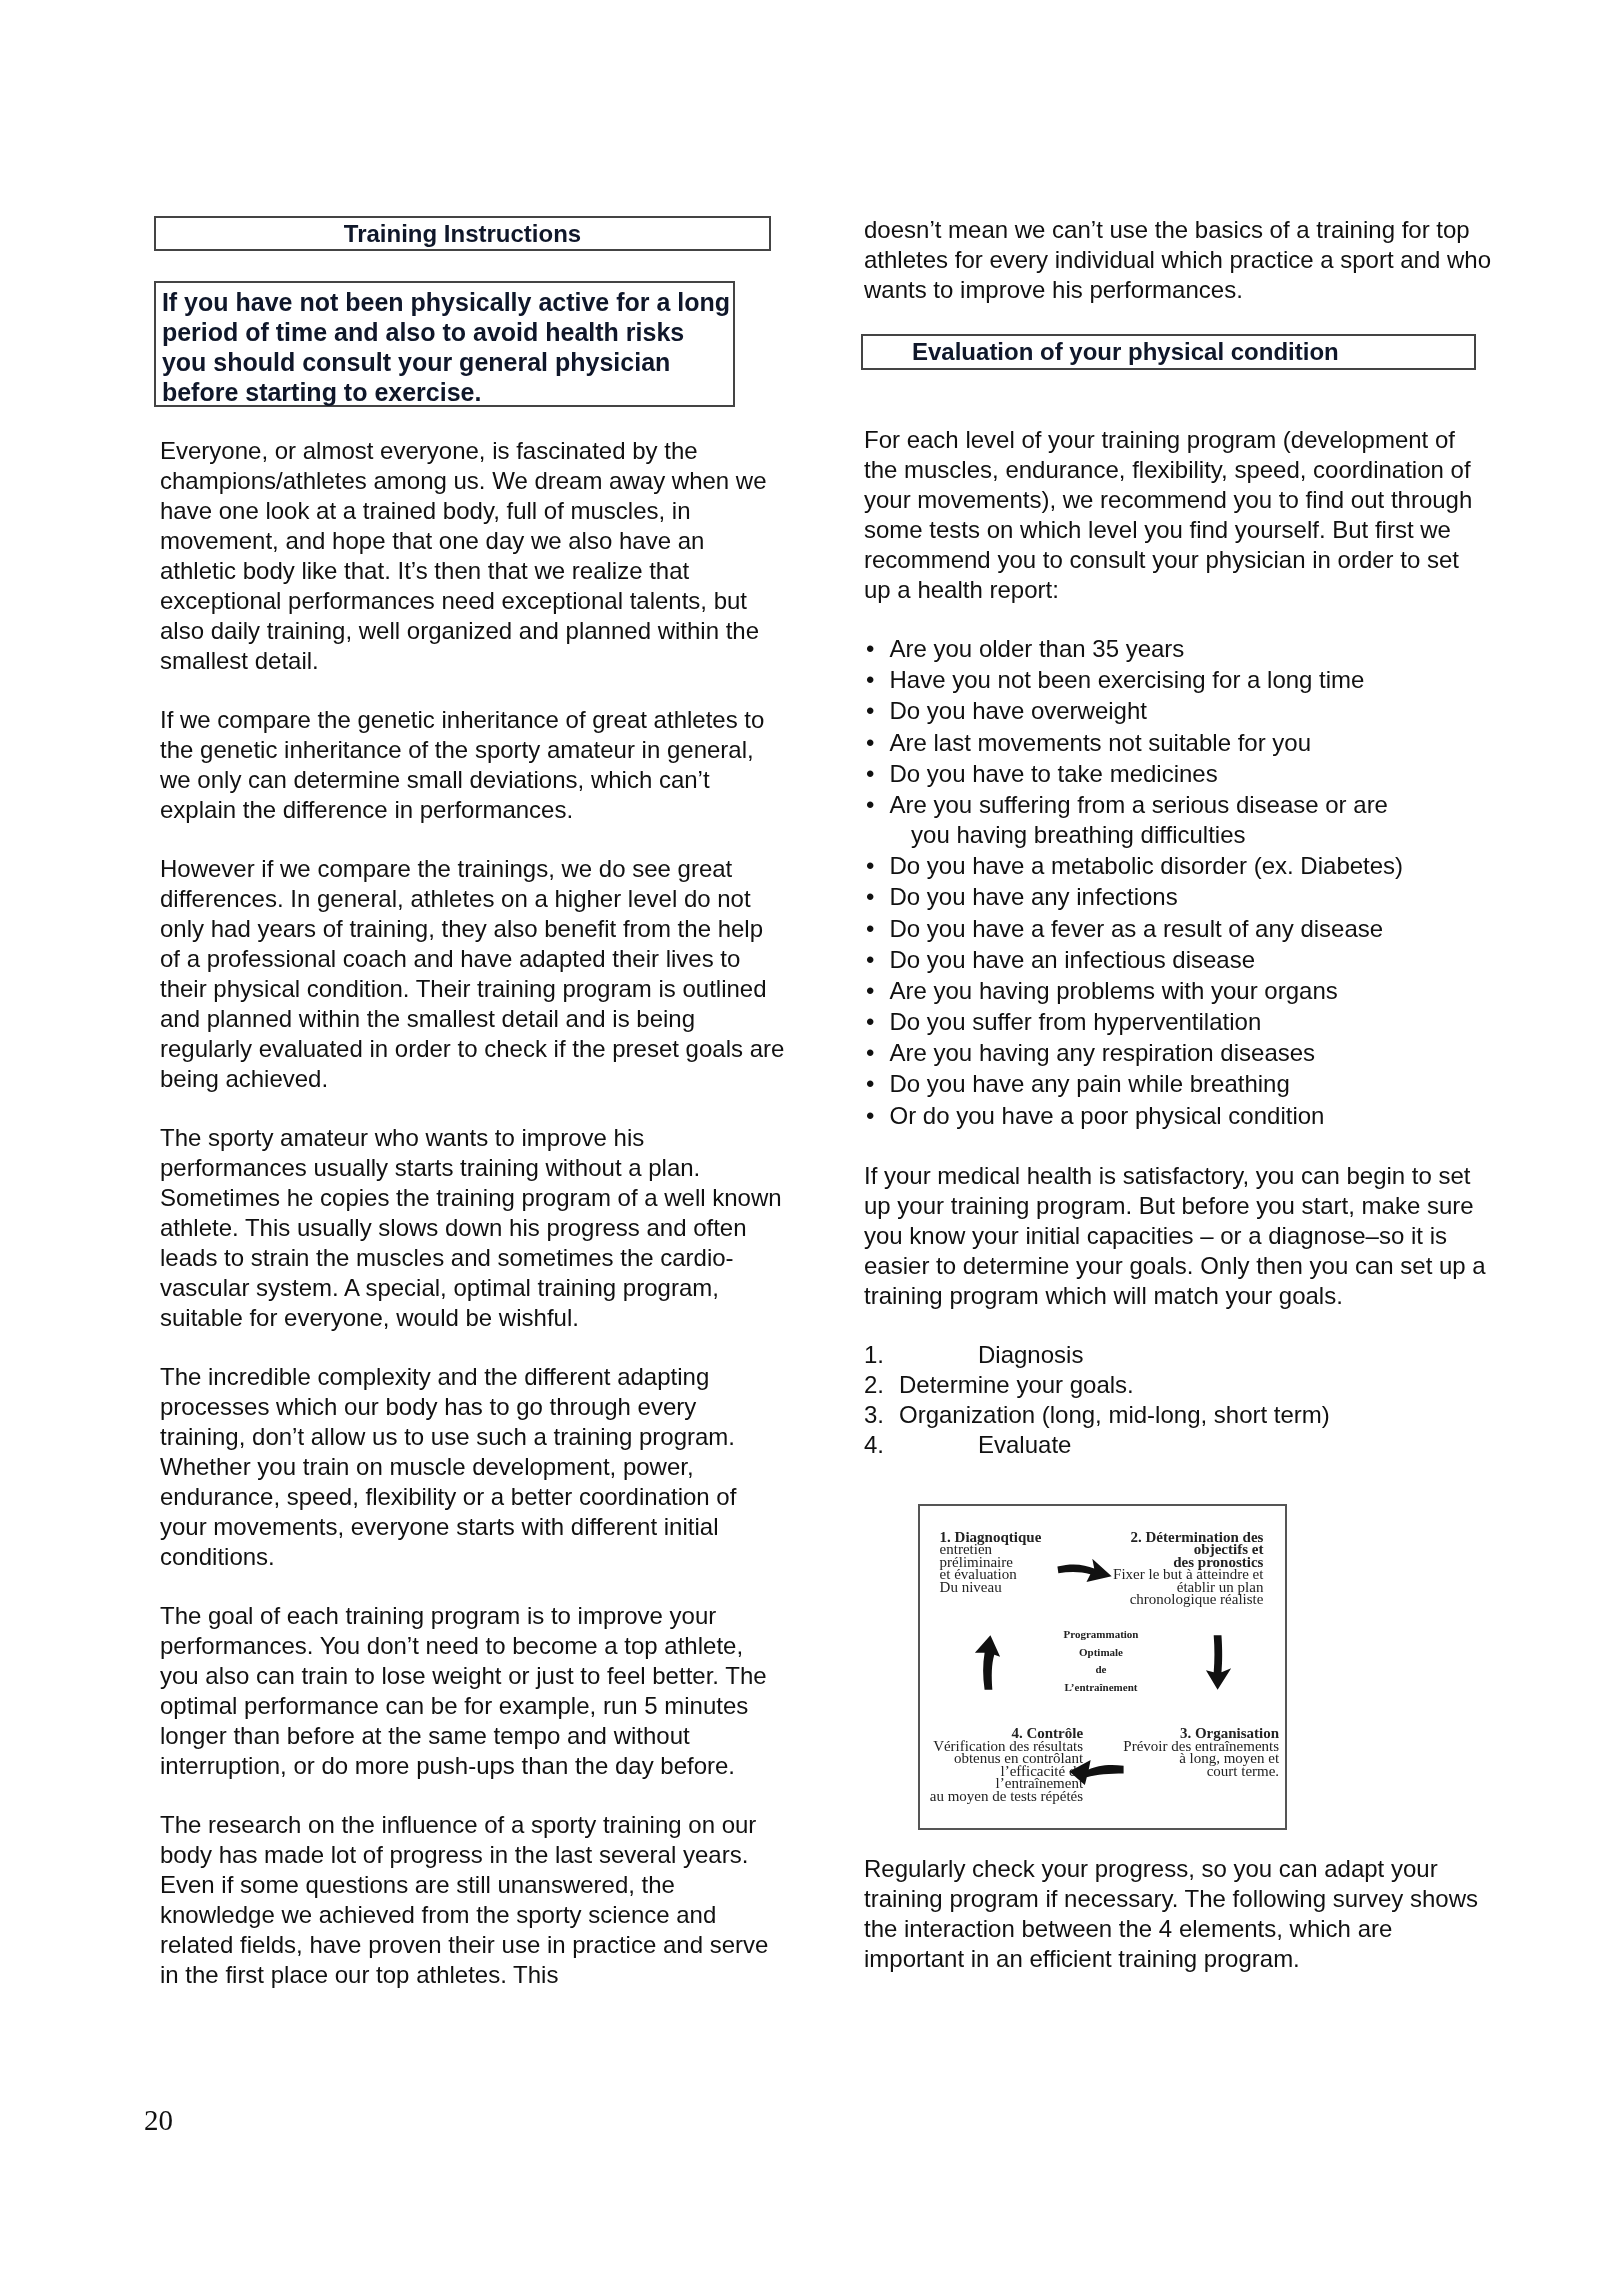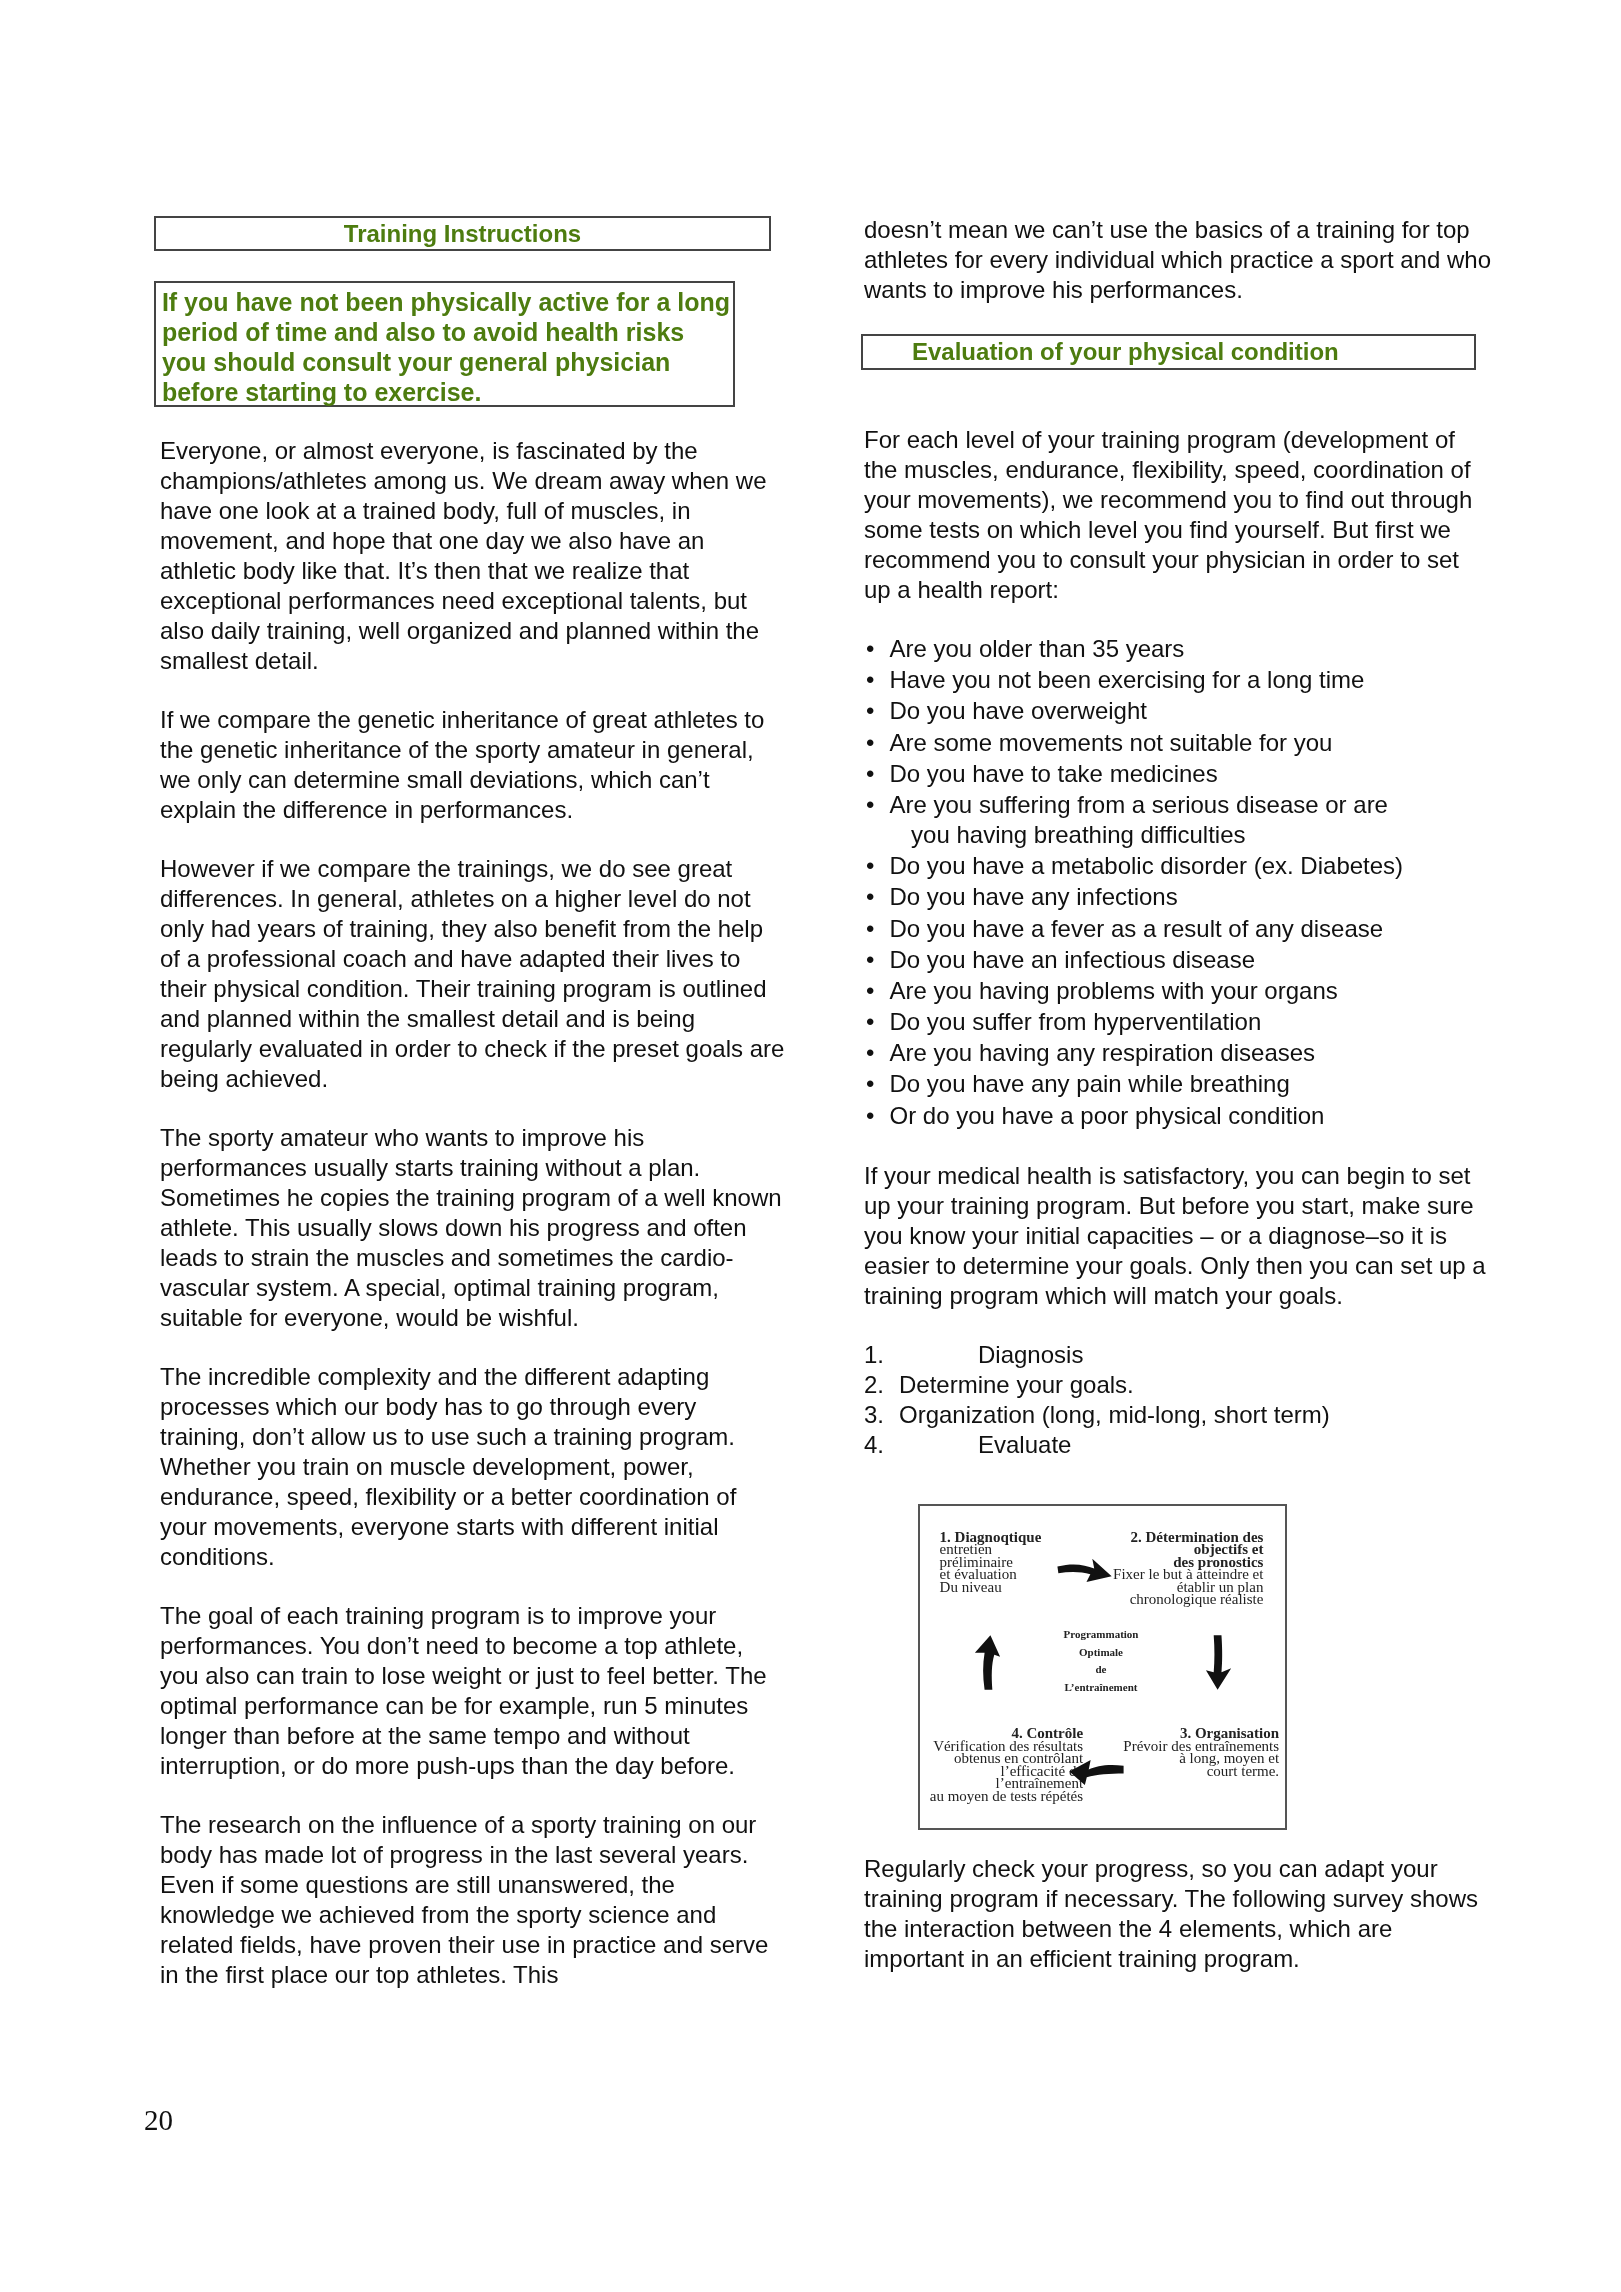--- a/index.html
+++ b/index.html
@@ -3,21 +3,21 @@
 <meta charset="utf-8">
 <style>
   html, body { margin: 0; padding: 0; background: #ffffff; }
   body { width: 1621px; height: 2293px; position: relative; overflow: hidden;
          font-family: "Liberation Sans", sans-serif; color: #111; }
   .col { position: absolute; font-size: 24px; line-height: 30px; }
   .col p { margin: 0; }
   #left { left: 160px; top: 436px; width: 627px; }
   #right { left: 864px; top: 215px; width: 627px; }
   .box { position: absolute; border: 2px solid #444; box-sizing: border-box; background: #fff; }
-  .orange { color: #4d7c0f; font-weight: bold; }
+  .orange { color: #0f172a; font-weight: bold; }
   #h-training { left: 154px; top: 216px; width: 617px; height: 35px; text-align: center;
                 font-size: 24px; line-height: 31px; }
   #warn-box { left: 154px; top: 281px; width: 581px; height: 126px; padding: 3.9px 0 0 5.9px;
               font-size: 25px; line-height: 30px; }
   #h-eval { left: 861px; top: 334px; width: 615px; height: 36px; padding-left: 49px;
             font-size: 24px; line-height: 32px; }
   .gap { height: 29px; }
   ul.bullets { list-style: none; margin: 0; padding: 0; }
   ul.bullets li { position: relative; padding-left: 25.5px; margin-bottom: 1.2px; }
   ul.bullets li::before { content: "\2022"; position: absolute; left: 2px; top: 0; }
@@ -69,21 +69,21 @@
 
 <div class="col" id="right">
   <p>doesn’t mean we can’t use the basics of a training for top athletes for every individual which practice a sport and who wants to improve his performances.</p>
   <div style="height:120px"></div>
   <p>For each level of your training program (development of the muscles, endurance, flexibility, speed, coordination of your movements), we recommend you to find out through some tests on which level you find yourself.  But first we recommend you to consult your physician in order to set up a health report:</p>
   <div style="height:29px"></div>
   <ul class="bullets">
     <li><span>Are you older than 35 years</span></li>
     <li><span>Have you not been exercising for a long time</span></li>
     <li><span>Do you have overweight</span></li>
-    <li><span>Are some movements not suitable for you</span></li>
+    <li><span>Are last movements not suitable for you</span></li>
     <li><span>Do you have to take medicines</span></li>
     <li><span>Are you suffering from a serious disease or are</span><span class="cont">you having breathing difficulties</span></li>
     <li><span>Do you have a metabolic disorder (ex. Diabetes)</span></li>
     <li><span>Do you have any infections</span></li>
     <li><span>Do you have a fever as a result of any disease</span></li>
     <li><span>Do you have an infectious disease</span></li>
     <li><span>Are you having problems with your organs</span></li>
     <li><span>Do you suffer from  hyperventilation</span></li>
     <li><span>Are you having any respiration diseases</span></li>
     <li><span>Do you have any pain while breathing</span></li>

